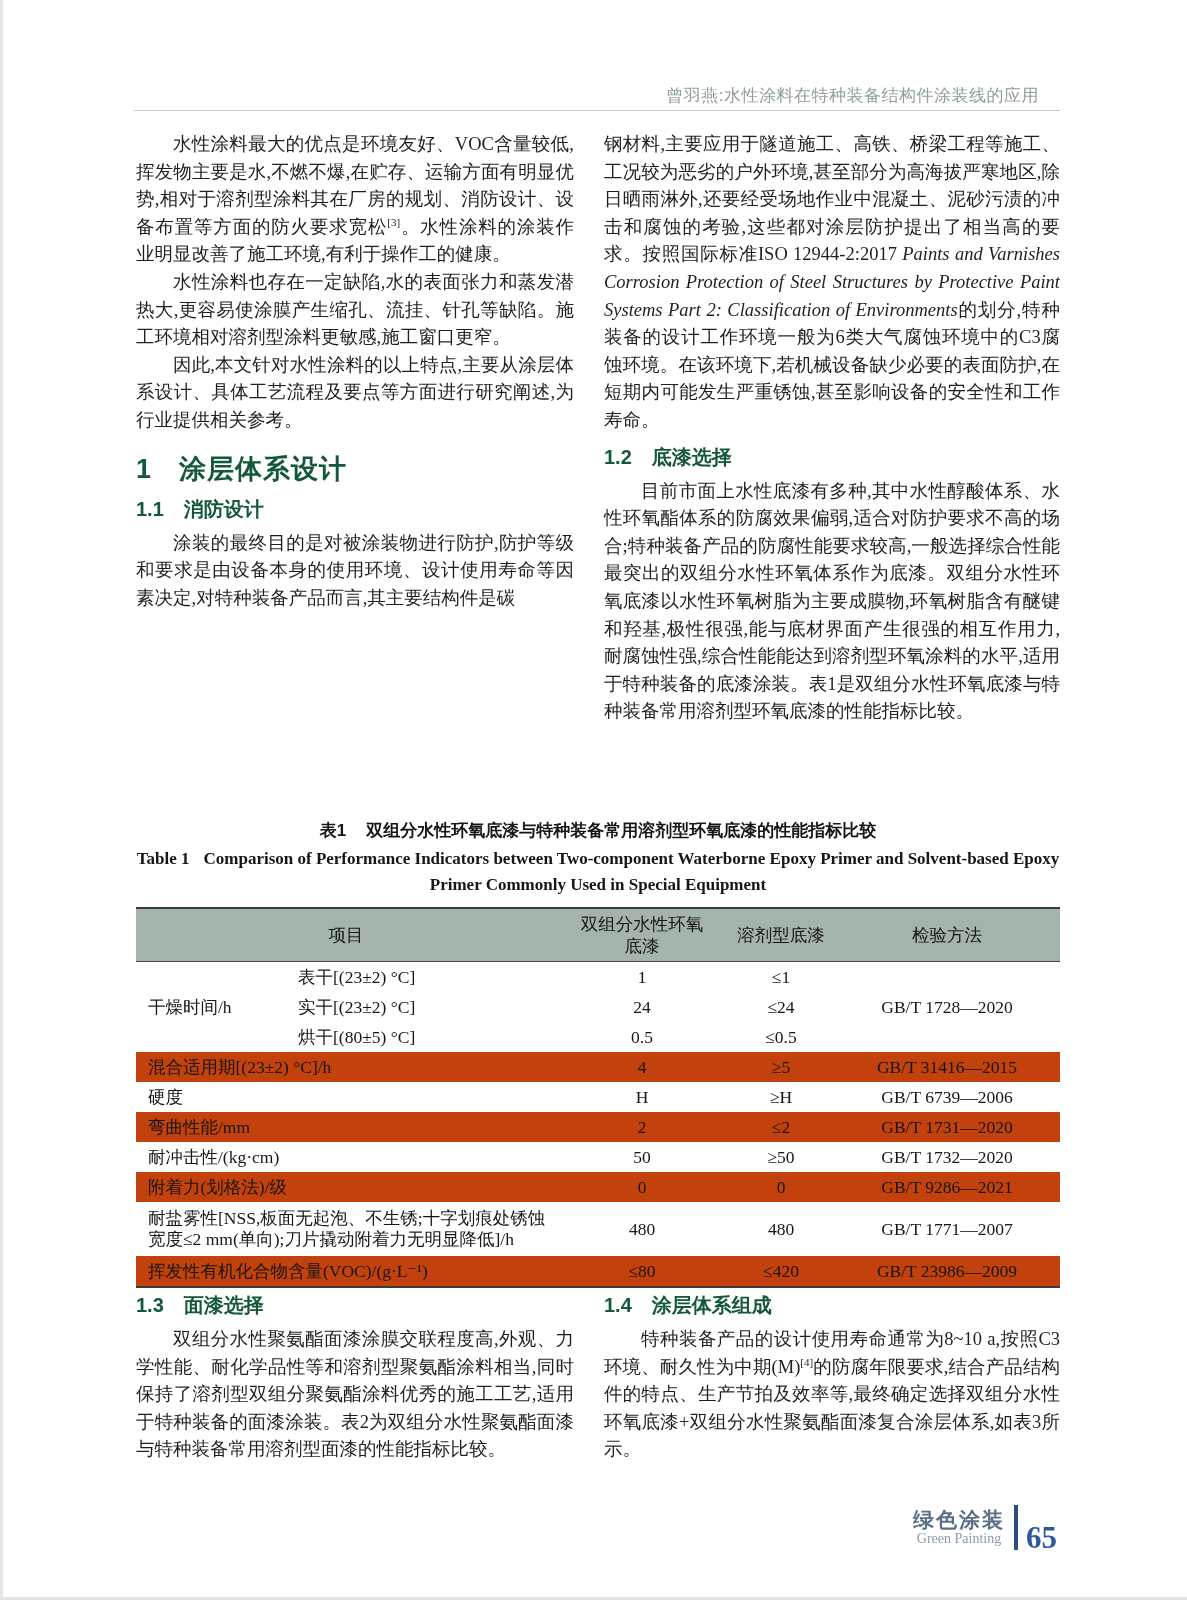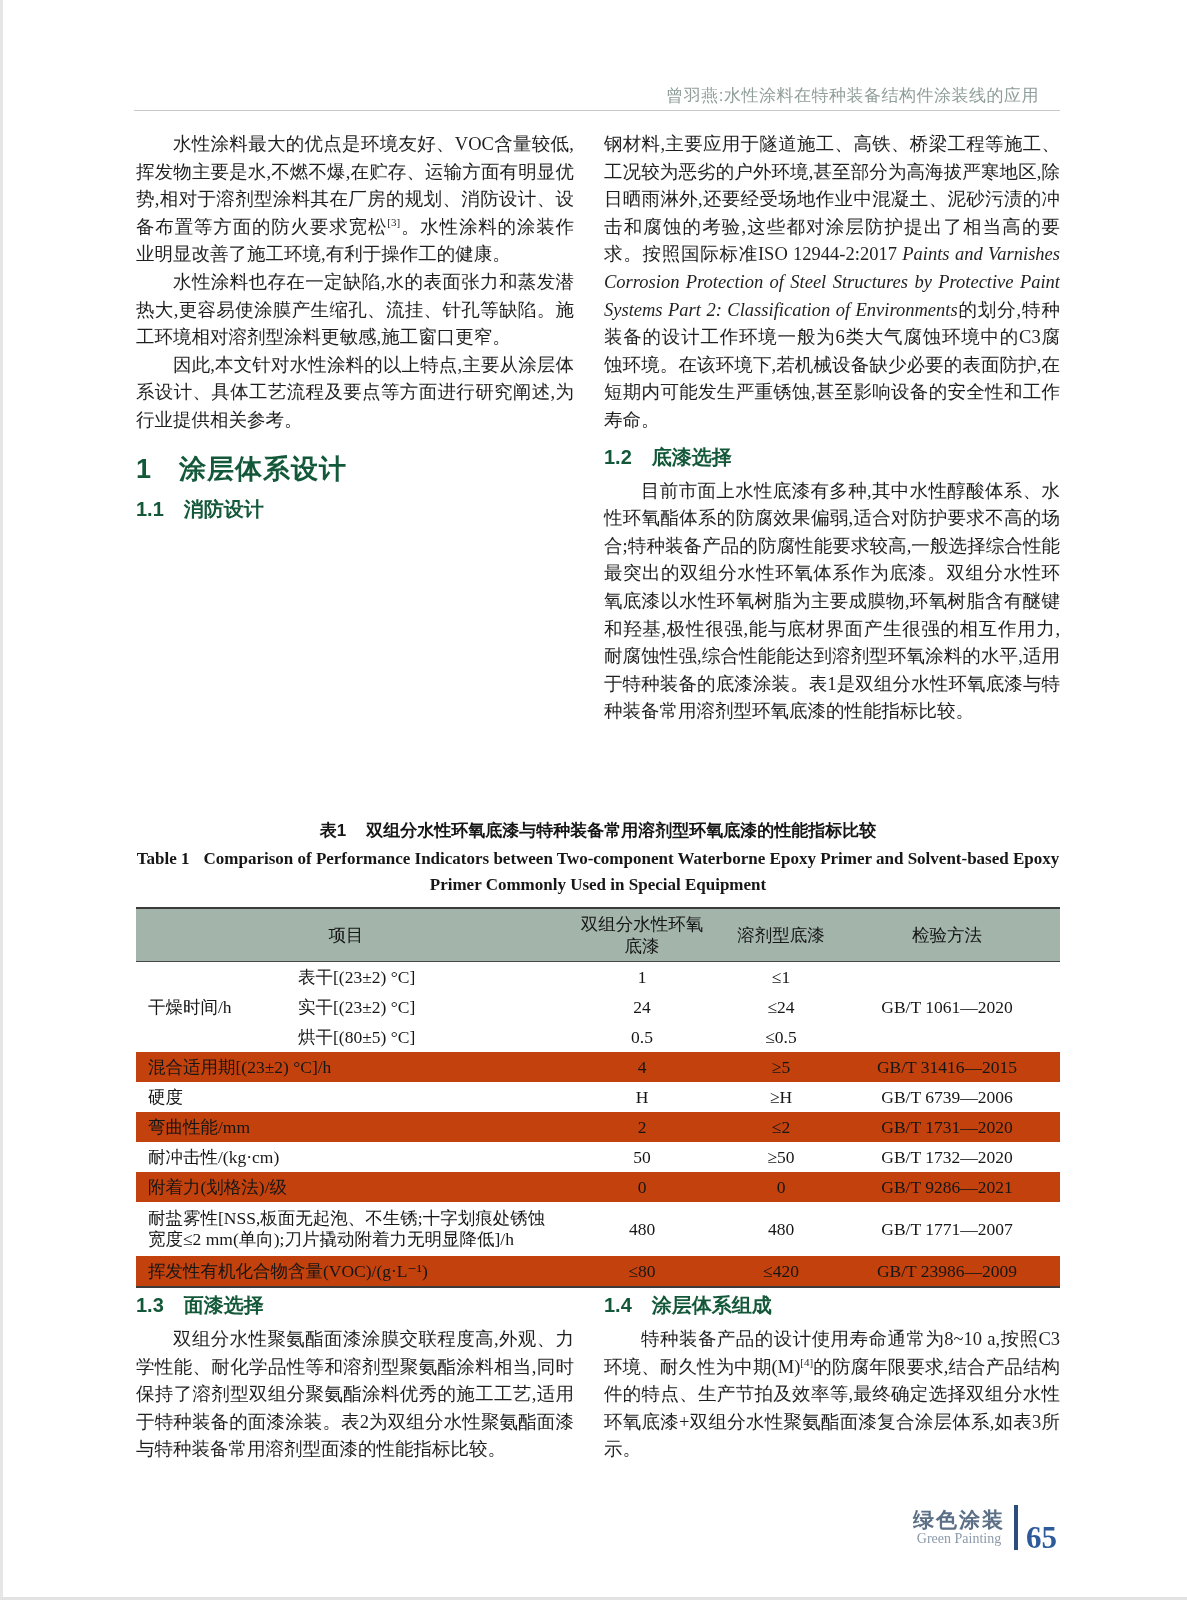--- a/index.html
+++ b/index.html
@@ -119,20 +119,21 @@
   <div class="running-head">曾羽燕:水性涂料在特种装备结构件涂装线的应用</div>
   <div class="head-rule"></div>
 
   <div class="top-cols">
     <div class="col-l">
       <p class="body indent"><span>水性涂料最大的优点是环境友好、VOC含量较低,挥发物主要是水,不燃不爆,在贮存、运输方面有明显优势,相对于溶剂型涂料其在厂房的规划、消防设计、设备布置等方面的防火要求宽松</span><sup class="ref">[3]</sup><span>。水性涂料的涂装作业明显改善了施工环境,有利于操作工的健康。</span></p>
       <p class="body indent">水性涂料也存在一定缺陷,水的表面张力和蒸发潜热大,更容易使涂膜产生缩孔、流挂、针孔等缺陷。施工环境相对溶剂型涂料更敏感,施工窗口更窄。</p>
       <p class="body indent">因此,本文针对水性涂料的以上特点,主要从涂层体系设计、具体工艺流程及要点等方面进行研究阐述,为行业提供相关参考。</p>
       <div class="h1"><span class="num">1</span><span>涂层体系设计</span></div>
       <div class="h2"><span class="num">1.1</span><span>消防设计</span></div>
+      <p class="body indent">涂装的最终目的是对被涂装物进行防护,防护等级和要求是由设备本身的使用环境、设计使用寿命等因素决定,对特种装备产品而言,其主要结构件是碳</p>
     </div>
     <div class="col-r">
       <p class="body"><span>钢材料,主要应用于隧道施工、高铁、桥梁工程等施工、工况较为恶劣的户外环境,甚至部分为高海拔严寒地区,除日晒雨淋外,还要经受场地作业中混凝土、泥砂污渍的冲击和腐蚀的考验,这些都对涂层防护提出了相当高的要求。按照国际标准ISO 12944-2:2017 </span><span class="en-italic">Paints and Varnishes Corrosion Protection of Steel Structures by Protective Paint Systems Part 2: Classification of Environments</span><span>的划分,特种装备的设计工作环境一般为6类大气腐蚀环境中的C3腐蚀环境。在该环境下,若机械设备缺少必要的表面防护,在短期内可能发生严重锈蚀,甚至影响设备的安全性和工作寿命。</span></p>
       <div class="h2"><span class="num">1.2</span><span>底漆选择</span></div>
       <p class="body indent">目前市面上水性底漆有多种,其中水性醇酸体系、水性环氧酯体系的防腐效果偏弱,适合对防护要求不高的场合;特种装备产品的防腐性能要求较高,一般选择综合性能最突出的双组分水性环氧体系作为底漆。双组分水性环氧底漆以水性环氧树脂为主要成膜物,环氧树脂含有醚键和羟基,极性很强,能与底材界面产生很强的相互作用力,耐腐蚀性强,综合性能能达到溶剂型环氧涂料的水平,适用于特种装备的底漆涂装。表1是双组分水性环氧底漆与特种装备常用溶剂型环氧底漆的性能指标比较。</p>
     </div>
   </div>
 
   <div class="table-block">
     <div class="cap-zh"><span class="cap-label">表1</span><span>双组分水性环氧底漆与特种装备常用溶剂型环氧底漆的性能指标比较</span></div>
@@ -153,21 +154,21 @@
           <th>溶剂型底漆</th>
           <th>检验方法</th>
         </tr>
       </thead>
       <tbody>
         <tr>
           <td class="item" rowspan="3">干燥时间/h</td>
           <td class="sub-item">表干[(23±2) °C]</td>
           <td>1</td>
           <td>≤1</td>
-          <td rowspan="3">GB/T 1061—2020</td>
+          <td rowspan="3">GB/T 1728—2020</td>
         </tr>
         <tr>
           <td class="sub-item">实干[(23±2) °C]</td>
           <td>24</td>
           <td>≤24</td>
         </tr>
         <tr>
           <td class="sub-item">烘干[(80±5) °C]</td>
           <td>0.5</td>
           <td>≤0.5</td>

